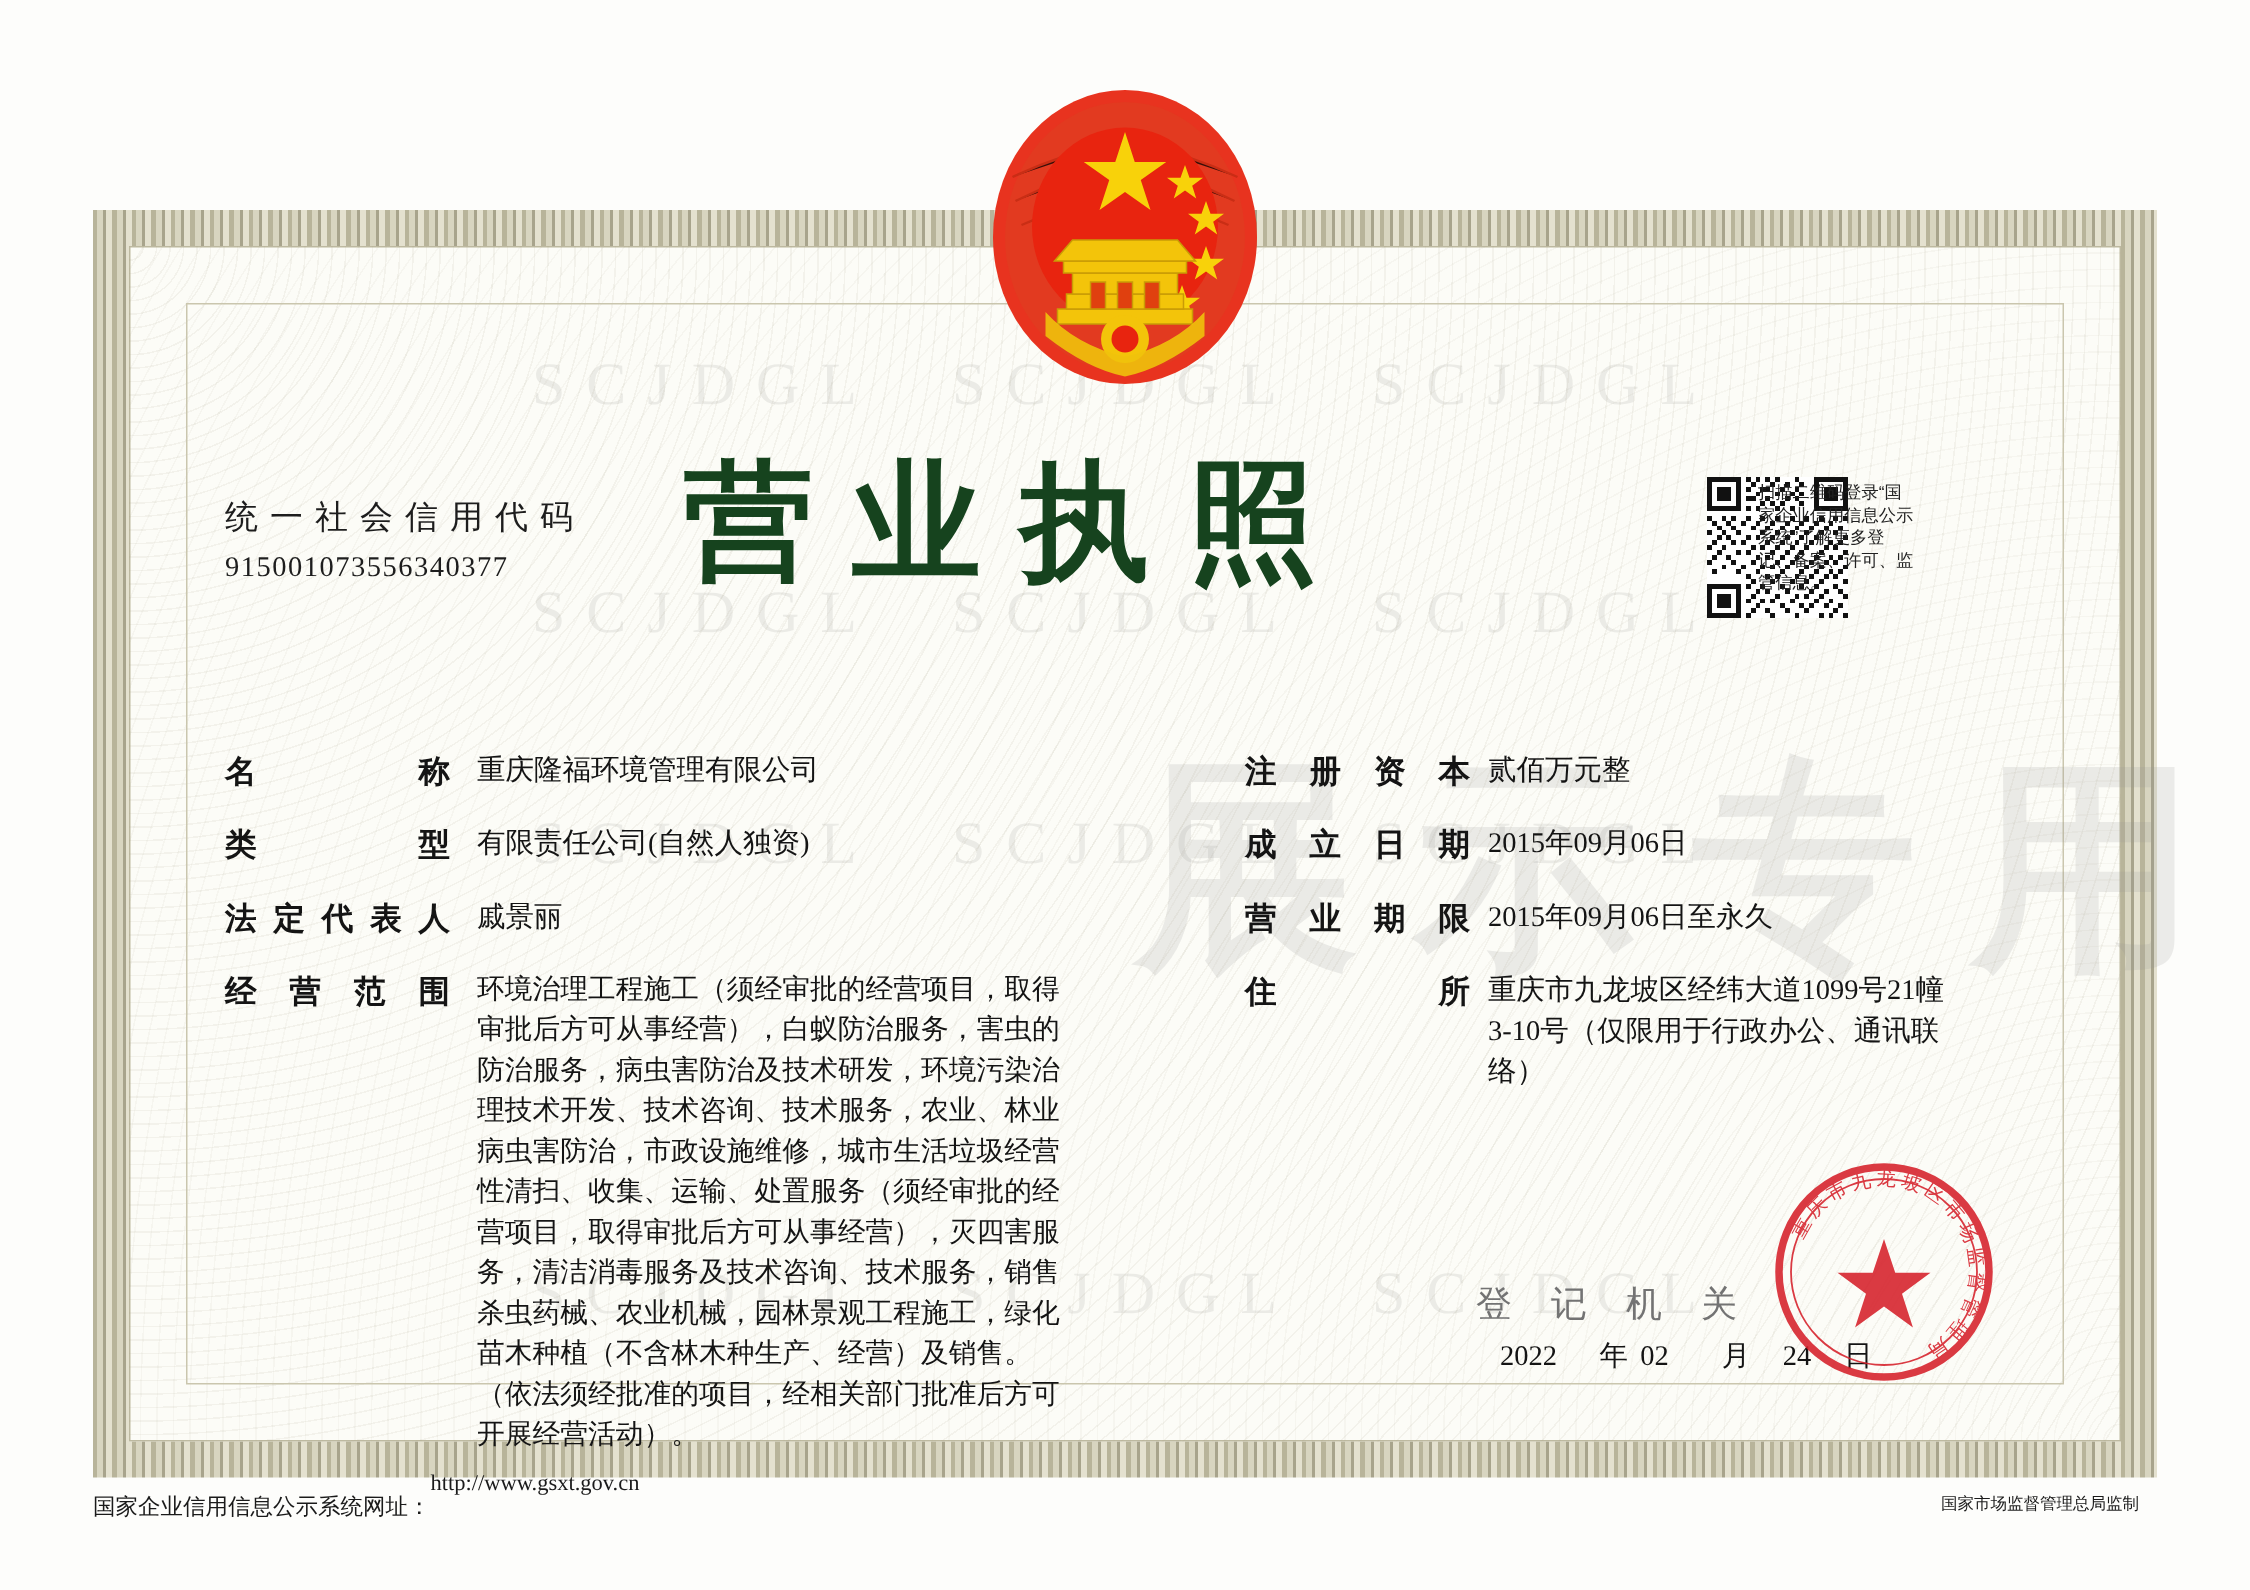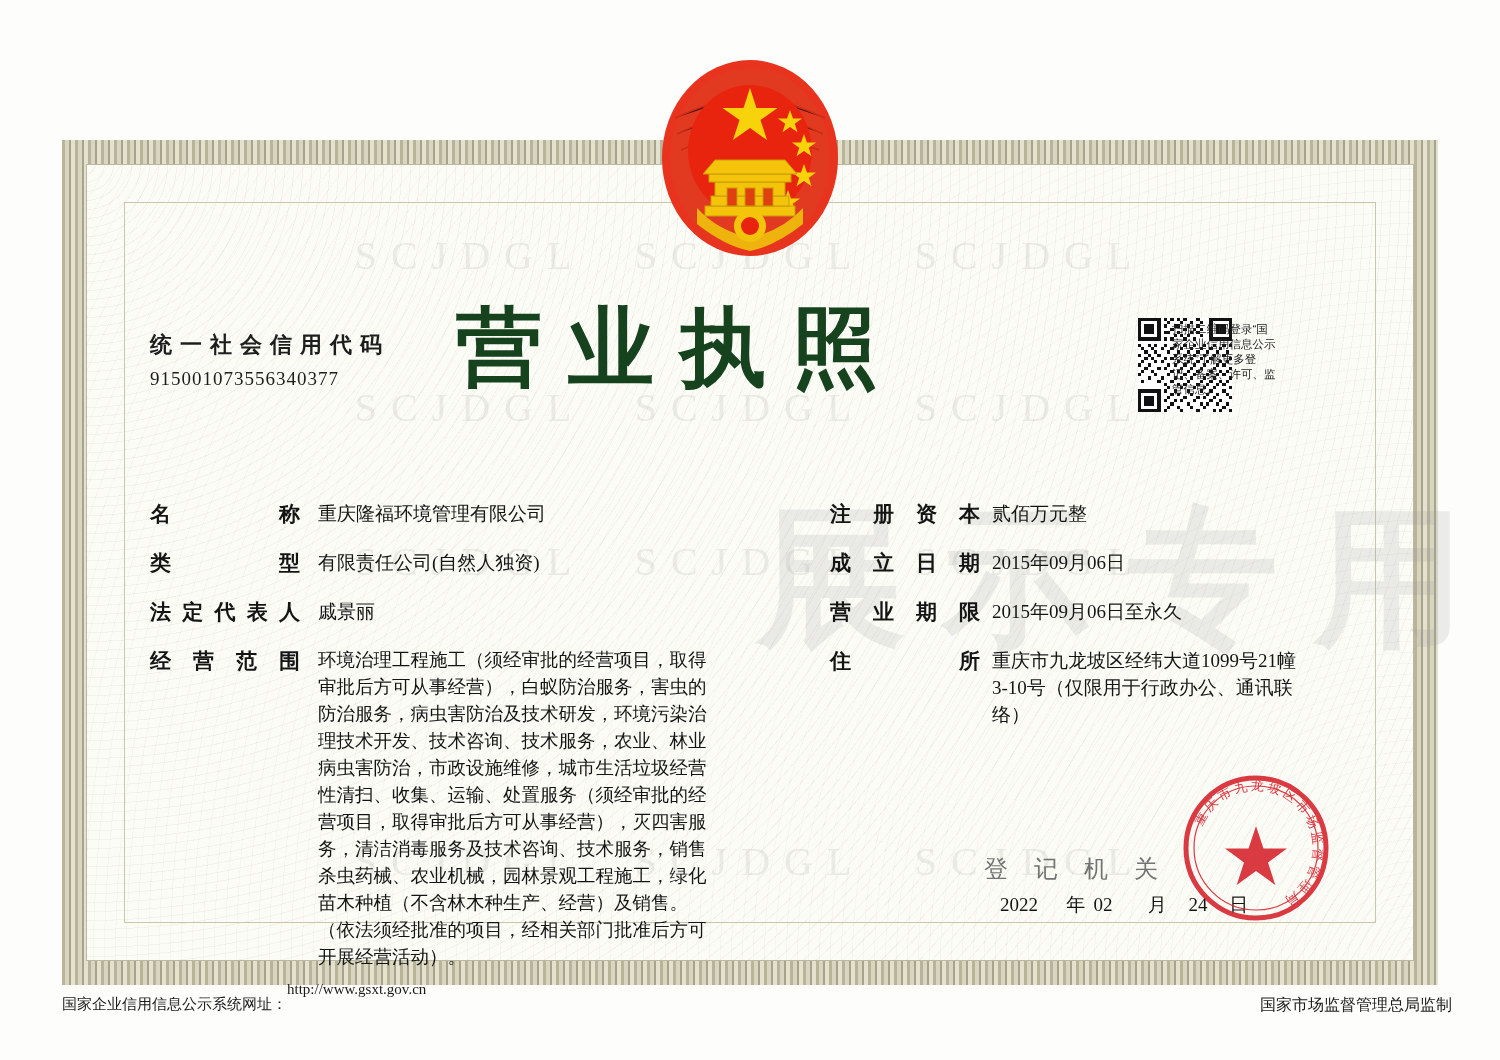--- a/index.html
+++ b/index.html
@@ -101,21 +101,21 @@
     letter-spacing: 26px;
     color: #16431e;
     text-indent: 26px;
   }
 
   .uscc-label {
     position: absolute;
     left: 150px; top: 330px;
     font-size: 22px;
     letter-spacing: 8px;
-    font-weight: bold;
+    font-weight: normal;
     color: #1d1d1d;
   }
   .uscc-value {
     position: absolute;
     left: 150px; top: 368px;
     font-size: 19px;
     letter-spacing: 1px;
     color: #1d1d1d;
     font-family: "Liberation Serif", serif;
   }
@@ -205,22 +205,22 @@
   }
   .footer-url {
     position: absolute;
     left: 287px; top: 981px;
     font-size: 15px;
     color: #1a1a1a;
     font-family: "Liberation Serif", serif;
   }
   .footer-right {
     position: absolute;
-    right: 48px; top: 995px;
-    font-size: 16px;
+    right: 74px; top: 995px;
+    font-size: 11px;
     color: #1a1a1a;
   }
 </style>
 </head>
 <body>
 
 <div class="page">
 
   <div class="border-outer">
     <div class="border-inner-white">

